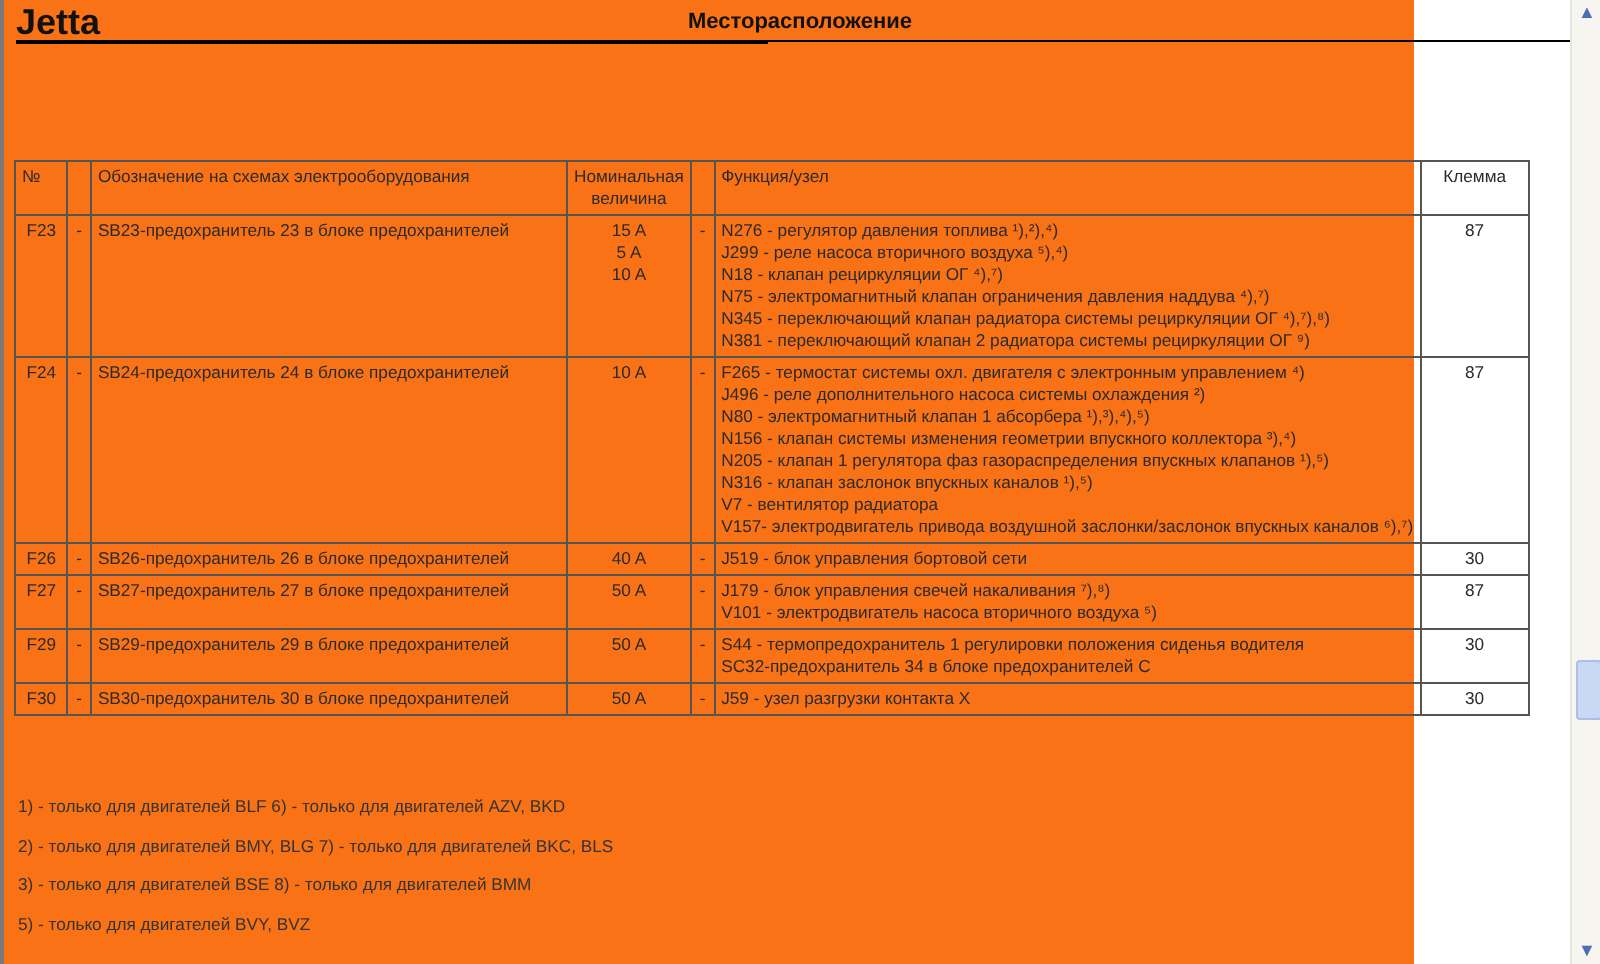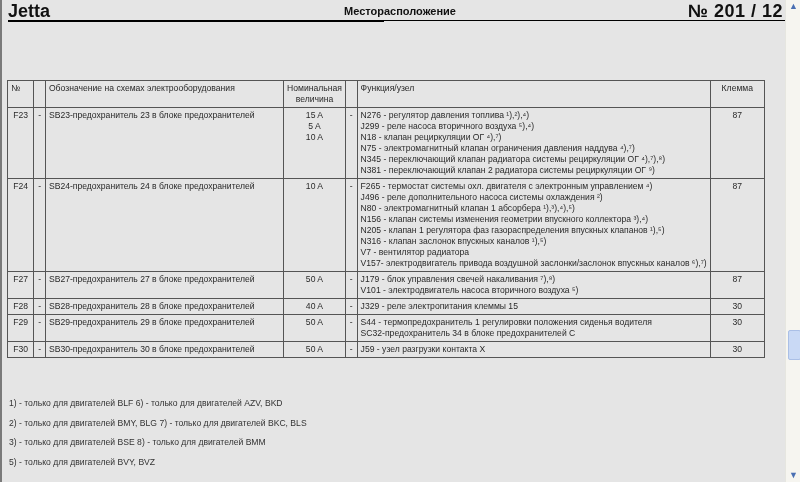--- a/index.html
+++ b/index.html
@@ -1,21 +1,21 @@
 <!DOCTYPE html>
 <html><head>
 <meta charset="utf-8">
 <style>
   html, body { margin:0; padding:0; }
   body {
     width:800px; height:482px; overflow:hidden; position:relative;
     background:#ffffff; font-family:"Liberation Sans", sans-serif; color:#1a1a1a;
   }
   .left-border { position:absolute; left:0; top:0; width:2px; height:482px; background:#7a7a7a; }
-  .page { position:absolute; left:2px; top:0; width:783px; height:482px; background:#e5e5e5; }
+  .page { position:absolute; left:2px; top:0; width:705px; height:482px; background:#f97316; }
   .hdr-line { position:absolute; left:6px; top:20px; width:376px; height:2px; background:#000; }
   .hdr-line2 { position:absolute; left:380px; top:20px; width:403px; height:1px; background:#000; }
   .title-model { position:absolute; left:6px; top:1px; font-weight:bold; font-size:18px; color:#111; }
   .title-center { position:absolute; left:342px; top:5px; font-weight:bold; font-size:11px; color:#111; }
   .title-num { position:absolute; right:2px; top:1px; font-size:18px; font-weight:bold; color:#111; letter-spacing:0.5px; }
 
   table.fuses {
     position:absolute; left:5px; top:80px; width:758px;
     border-collapse:collapse; font-size:8.6px; color:#2a2a2a;
   }
@@ -41,21 +41,20 @@
   .sb-thumb { position:absolute; left:2px; top:330px; width:11px; height:28px; background:#c9d9f5; border:1px solid #aabfe6; border-radius:2px; }
 </style>
 </head>
 <body>
 
 <div class="left-border"></div>
 
 <div class="page">
   <div class="title-model">Jetta</div>
   <div class="title-center">Месторасположение</div>
-  <div class="title-num">№  201 / 12</div>
   <div class="hdr-line"></div>
   <div class="hdr-line2"></div>
 
   <table class="fuses">
     <thead>
       <tr>
         <th class="c-no">№</th>
         <th class="c-dash"></th>
         <th class="c-name">Обозначение на схемах электрооборудования</th>
         <th class="c-rate" style="text-align:center">Номинальная величина</th>
@@ -99,45 +98,45 @@
             <span class="line">N80 - электромагнитный клапан 1 абсорбера ¹),³),⁴),⁵)</span>
             <span class="line">N156 - клапан системы изменения геометрии впускного коллектора ³),⁴)</span>
             <span class="line">N205 - клапан 1 регулятора фаз газораспределения впускных клапанов ¹),⁵)</span>
             <span class="line">N316 - клапан заслонок впускных каналов ¹),⁵)</span>
             <span class="line">V7 - вентилятор радиатора</span>
             <span class="line">V157- электродвигатель привода воздушной заслонки/заслонок впускных каналов ⁶),⁷)</span>
           </td>
           <td class="c-term">87</td>
         </tr>
         <tr>
+          <td class="c-no">F26</td>
+          <td class="c-dash">-</td>
+          <td class="c-name">SB26-предохранитель 26 в блоке предохранителей</td>
+          <td class="c-rate">
+            <span class="line">40 A</span>
+          </td>
+          <td class="c-dash2">-</td>
+          <td class="c-func">
+            <span class="line">J519 - блок управления бортовой сети</span>
+          </td>
+          <td class="c-term">30</td>
+        </tr>
+        <tr>
           <td class="c-no">F27</td>
           <td class="c-dash">-</td>
           <td class="c-name">SB27-предохранитель 27 в блоке предохранителей</td>
           <td class="c-rate">
             <span class="line">50 A</span>
           </td>
           <td class="c-dash2">-</td>
           <td class="c-func">
             <span class="line">J179 - блок управления свечей накаливания ⁷),⁸)</span>
             <span class="line">V101 - электродвигатель насоса вторичного воздуха ⁵)</span>
           </td>
           <td class="c-term">87</td>
-        </tr>
-        <tr>
-          <td class="c-no">F28</td>
-          <td class="c-dash">-</td>
-          <td class="c-name">SB28-предохранитель 28 в блоке предохранителей</td>
-          <td class="c-rate">
-            <span class="line">40 A</span>
-          </td>
-          <td class="c-dash2">-</td>
-          <td class="c-func">
-            <span class="line">J329 - реле электропитания клеммы 15</span>
-          </td>
-          <td class="c-term">30</td>
         </tr>
         <tr>
           <td class="c-no">F29</td>
           <td class="c-dash">-</td>
           <td class="c-name">SB29-предохранитель 29 в блоке предохранителей</td>
           <td class="c-rate">
             <span class="line">50 A</span>
           </td>
           <td class="c-dash2">-</td>
           <td class="c-func">

